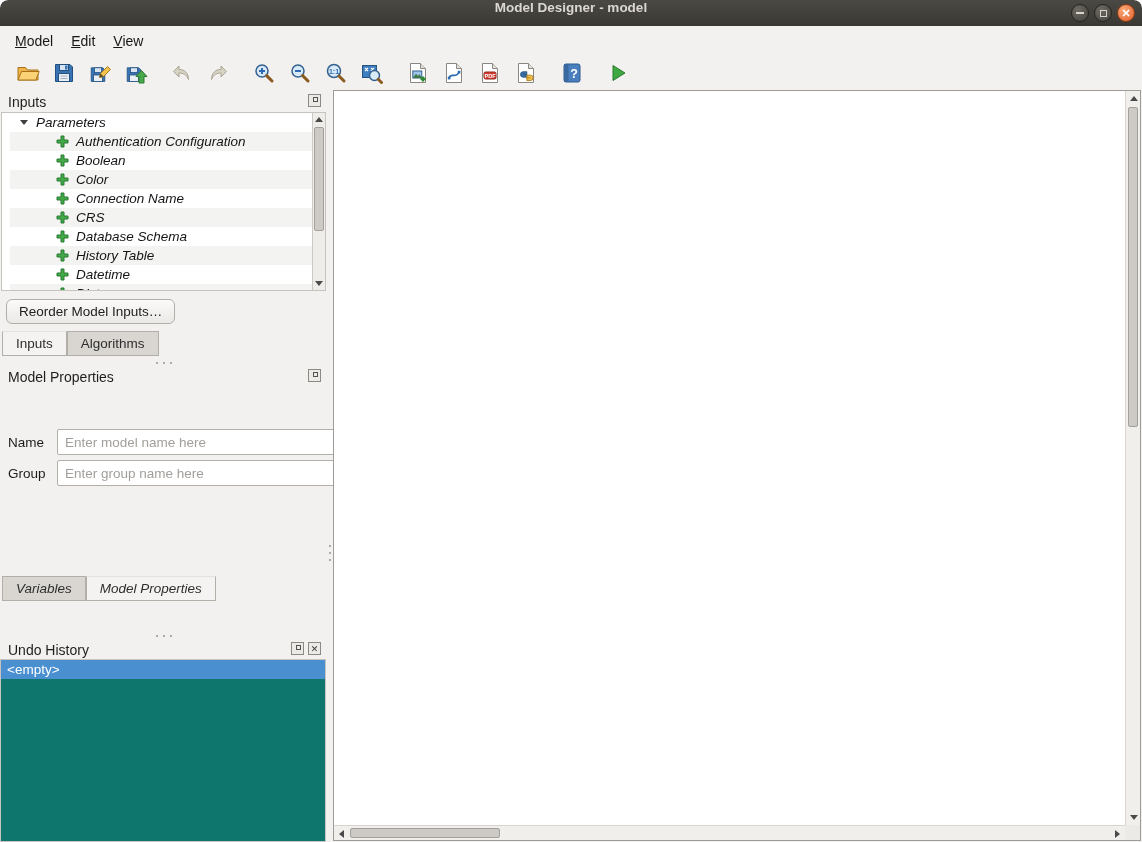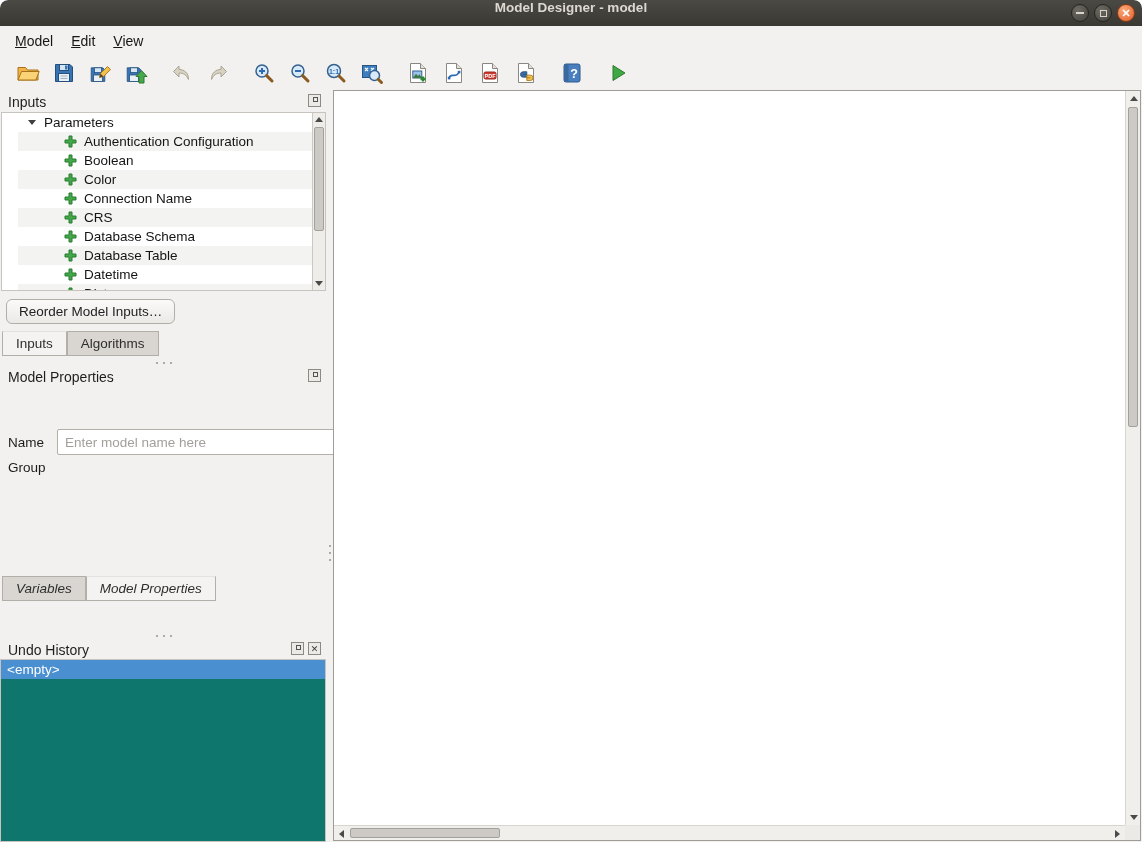--- a/index.html
+++ b/index.html
@@ -63,21 +63,21 @@
     display: flex; align-items: center; justify-content: center;
     font-size: 9px; color: #3c3b38; position: relative;
   }
   .dock-btn .float-inner { position: absolute; right: 2px; top: 2px; width: 5px; height: 5px; border: 1px solid #55534f; }
 
   
   .tree {
     position: absolute; left: 1px; top: 112px; width: 325px; height: 179px;
     background: #ffffff; border: 1px solid #c7c4bf; overflow: hidden;
   }
-  .tree-rows { position: absolute; left: 16px; top: 0; right: 0; }
+  .tree-rows { position: absolute; left: 8px; top: 0; right: 0; font-style: italic; }
   .tree-row { height: 19px; display: flex; align-items: center; font-size: 13.5px; color: #141414; }
   .tree-row.alt { background: #f3f3f2; }
   .twisty {
     width: 0; height: 0; margin-left: 10px; margin-right: 8px;
     border-left: 4px solid transparent; border-right: 4px solid transparent;
     border-top: 5px solid #3f3f3f;
   }
   .tree-row.child { padding-left: 46px; }
   .plus-icon { margin-right: 7px; flex: none; }
 
@@ -375,21 +375,21 @@
     <div class="tree-row child">
       <svg class="plus-icon" width="13" height="13" viewBox="0 0 13 13">
           <path d="M5 1 h3 v4 h4 v3 h-4 v4 h-3 v-4 H1 V5 h4 z" fill="#43a847" stroke="#2b7a32"></path>
         </svg>
       <span>Database Schema</span>
     </div>
     <div class="tree-row child alt">
       <svg class="plus-icon" width="13" height="13" viewBox="0 0 13 13">
           <path d="M5 1 h3 v4 h4 v3 h-4 v4 h-3 v-4 H1 V5 h4 z" fill="#43a847" stroke="#2b7a32"></path>
         </svg>
-      <span>Database Table</span>
+      <span>History Table</span>
     </div>
     <div class="tree-row child">
       <svg class="plus-icon" width="13" height="13" viewBox="0 0 13 13">
           <path d="M5 1 h3 v4 h4 v3 h-4 v4 h-3 v-4 H1 V5 h4 z" fill="#43a847" stroke="#2b7a32"></path>
         </svg>
       <span>Datetime</span>
     </div>
     <div class="tree-row child alt">
       <svg class="plus-icon" width="13" height="13" viewBox="0 0 13 13">
           <path d="M5 1 h3 v4 h4 v3 h-4 v4 h-3 v-4 H1 V5 h4 z" fill="#43a847" stroke="#2b7a32"></path>
@@ -424,20 +424,21 @@
   </div>
 </div>
 
 <div class="field-row" style="top:393px;">
   <span class="field-label">Name</span>
   <input class="text-input" type="text" placeholder="Enter model name here" style="">
 </div>
 
 <div class="field-row" style="top:424px;">
   <span class="field-label">Group</span>
+  <input class="text-input" type="text" placeholder="Enter group name here" style="">
 </div>
 
 <div class="tabbar" style="left:2px; top:576px;font-style:italic;">
   <div class="tab">Variables</div>
   <div class="tab active">Model Properties</div>
 </div>
 
 <div class="dock-header" style="top:640px;">
   <span class="dock-title">Undo History</span>
   <div class="dock-icons">

